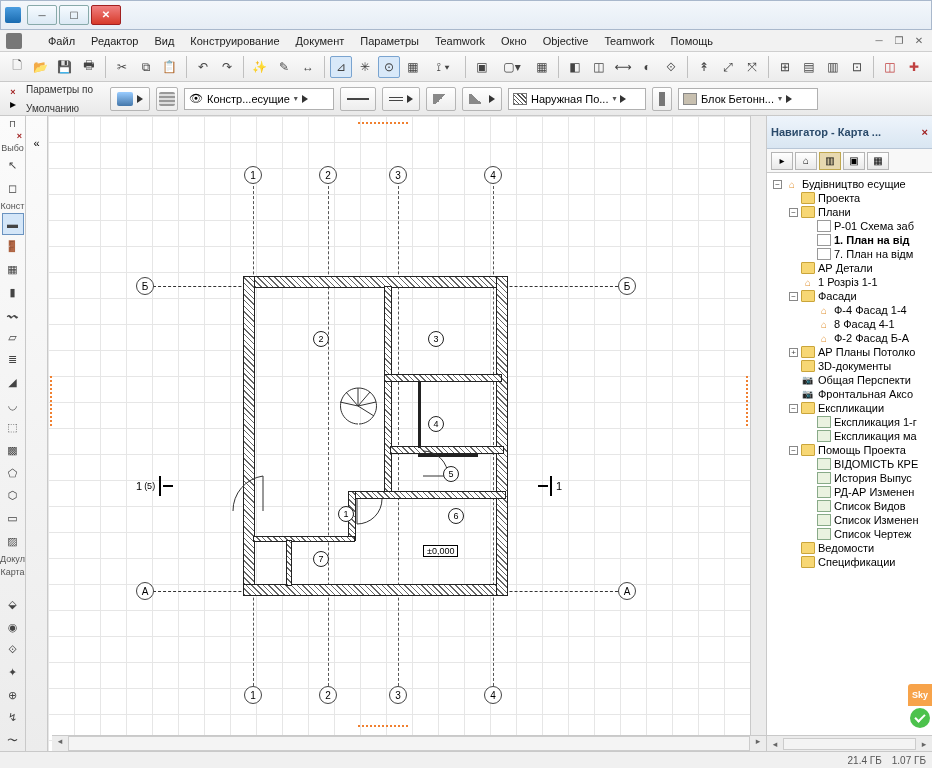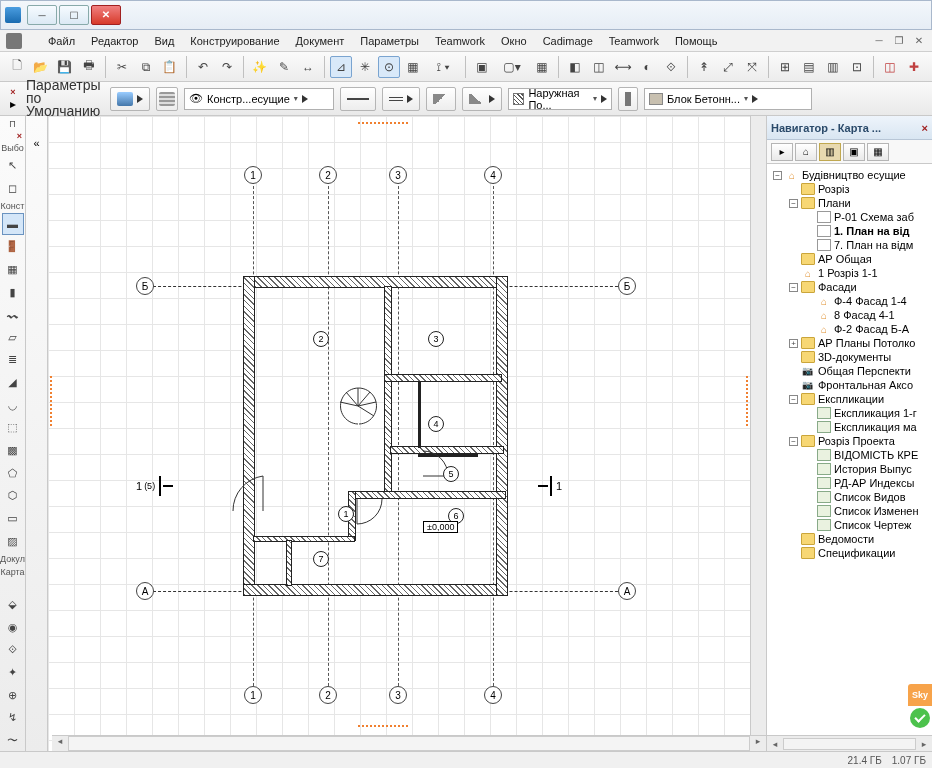--- a/index.html
+++ b/index.html
@@ -27,21 +27,21 @@
 .tbtn.active { border-color:#7aa4d0; background:#d9e9f9; }
 .tsep { width: 1px; height: 22px; background: #c0c0c0; margin: 0 3px; }
 .tsel { height:22px; border:1px solid #b0b0b0; background:#fff; display:flex; align-items:center; padding:0 4px; font-size:11px; gap:4px; }
 .tsel .arrow { font-size:8px; color:#555; }
 .playblk { display:inline-block; width:0; height:0; border-left:6px solid #333; border-top:4px solid transparent; border-bottom:4px solid transparent; }
 
 
 .infobar { height: 34px; background: linear-gradient(#fafafa,#e9e9e9); border-bottom: 1px solid #c9c9c9; display: flex; align-items: center; padding: 0 6px; gap: 6px; }
 .ib-btn { height:24px; border:1px solid #b5b5b5; background:linear-gradient(#fff,#ededed); display:flex; align-items:center; padding:0 6px; font-size:11px; gap:4px; border-radius:2px; }
 .ib-ic { width:16px; height:14px; background:#888; border-radius:2px; }
-.ib-txt { font-size:14px; color:#333; line-height:13px; }
+.ib-txt { font-size:10px; color:#333; line-height:19px; }
 
 
 .workarea { position: absolute; top: 116px; left: 0; right: 0; bottom: 17px; display: flex; }
 
 
 .toolcol { width: 26px; background: linear-gradient(#fbfbfb,#ececec); border-right: 1px solid #c9c9c9; display: flex; flex-direction: column; align-items: center; padding-top: 2px; gap: 1px; position:relative; }
 .toolcol .tcbtn { width: 22px; height: 22px; border: 1px solid transparent; display:flex; align-items:center; justify-content:center; font-size:11px; color:#444; }
 .toolcol .tcbtn.sel { border-color:#6a93c0; background:#d4e6f8; }
 .toolcol .lbl { font-size:9px; color:#555; transform: none; text-align:center; padding:1px 0; width:100%; }
 
@@ -50,21 +50,21 @@
 
 .grid { position:absolute; inset:0;
   background-image:
     linear-gradient(#e6e6e6 1px, transparent 1px),
     linear-gradient(90deg,#e6e6e6 1px, transparent 1px);
   background-size: 26px 26px;
 }
 
 
 .nav { width: 166px; background:#f4f4f4; border-left:1px solid #c9c9c9; display:flex; flex-direction:column; }
-.nav-title { height:24px; background:linear-gradient(#eef4fb,#d9e6f2); border-bottom:1px solid #b8c6d6; display:flex; align-items:center; padding:7px 4px; font-size:11px; font-weight:bold; color:#2a4a6a;}
+.nav-title { height:24px; background:linear-gradient(#eef4fb,#d9e6f2); border-bottom:1px solid #b8c6d6; display:flex; align-items:center; padding:16px 4px; font-size:11px; font-weight:bold; color:#2a4a6a;}
 .nav-title .x { margin-left:auto; color:#a02020; font-weight:bold; font-size:11px; }
 .nav-tabs { height:24px; display:flex; align-items:center; gap:2px; padding:2px 4px; border-bottom:1px solid #c9c9c9; background:#f8f8f8; }
 .ntab { width:22px; height:18px; border:1px solid #b5b5b5; background:linear-gradient(#fff,#e9e9e9); display:flex; align-items:center; justify-content:center; font-size:10px; }
 .ntab.sel { background:#e8d9b0; border-color:#c0a850; }
 .tree { flex:1; overflow:auto; font-size:11px; padding:4px 0 4px 4px; background:#fff; }
 .tnode { display:flex; align-items:center; gap:3px; padding:1px 2px; white-space:nowrap; }
 .tnode.sel { background:#fff; font-weight:bold; }
 .tind0 { padding-left: 2px; } .tind1 { padding-left: 18px; } .tind2 { padding-left: 34px; }
 .tbox { width:9px; height:9px; border:1px solid #888; background:#fff; font-size:8px; line-height:7px; text-align:center; color:#444;}
 .tic { width:14px; height:12px; display:inline-flex; align-items:center; justify-content:center; font-size:10px; }
@@ -118,21 +118,21 @@
   <div class="menu-icon"></div>
   <div id="menu-items" style="display: inline-flex;">
       <div class="menu-item">Файл</div>
       <div class="menu-item">Редактор</div>
       <div class="menu-item">Вид</div>
       <div class="menu-item">Конструирование</div>
       <div class="menu-item">Документ</div>
       <div class="menu-item">Параметры</div>
       <div class="menu-item">Teamwork</div>
       <div class="menu-item">Окно</div>
-      <div class="menu-item">Cadimage</div>
+      <div class="menu-item">Objective</div>
       <div class="menu-item">Teamwork</div>
       <div class="menu-item">Помощь</div>
     </div>
   <div class="wctrls">
     <span>─</span>
     <span>❐</span>
     <span>✕</span>
   </div>
 </div>
 
@@ -208,30 +208,30 @@
       <div style="width:14px;border-top:1px solid #444;border-bottom:1px solid #444;height:4px"></div>
       <span class="playblk"></span>
     </div>
   <div class="ib-btn">
       <div style="width:16px;height:10px;background:linear-gradient(135deg,#888 50%,transparent 50%)"></div>
     </div>
   <div class="ib-btn">
       <div style="width:16px;height:10px;background:linear-gradient(45deg,#888 50%,transparent 50%)"></div>
       <span class="playblk"></span>
     </div>
-  <div class="tsel" style="width:104px">
+  <div class="tsel" style="width:138px">
     <div style="width:14px;height:12px;background:repeating-linear-gradient(45deg,#555 0,#555 1px,#fff 1px,#fff 3px);border:1px solid #777"></div>
     <span>Наружная По...</span>
     <span class="arrow">▾</span>
       <span class="playblk"></span>
   </div>
   <div class="ib-btn">
       <div style="width:6px;height:14px;background:#777"></div>
     </div>
-  <div class="tsel" style="width:168px">
+  <div class="tsel" style="width:140px">
     <div style="width:14px;height:12px;background:#c8c0b0;border:1px solid #888"></div>
     <span>Блок Бетонн...</span>
     <span class="arrow">▾</span>
       <span class="playblk"></span>
   </div>
 </div>
 
 <div class="workarea">
 
   <div class="toolcol">
@@ -342,21 +342,21 @@
     <div id="rooms">
         <div class="rm" style="left: 290px; top: 390px;">1</div>
         <div class="rm" style="left: 265px; top: 215px;">2</div>
         <div class="rm" style="left: 380px; top: 215px;">3</div>
         <div class="rm" style="left: 380px; top: 300px;">4</div>
         <div class="rm" style="left: 395px; top: 350px;">5</div>
         <div class="rm" style="left: 400px; top: 392px;">6</div>
         <div class="rm" style="left: 265px; top: 435px;">7</div>
       </div>
 
-    <div class="elev" style="left:375px;top:405px">±0,000</div>
+    <div class="elev" style="left:375px;top:429px">±0,000</div>
 
     <div class="marker" style="left:88px;top:360px">
       <span>1</span>
       <span style="font-size:9px">(5)</span>
       <div style="width:2px;height:20px;background:#000;margin-left:2px"></div>
       <div style="width:10px;height:2px;background:#000"></div>
     </div>
     <div class="marker" style="left:490px;top:360px">
       <div style="width:10px;height:2px;background:#000"></div>
       <div style="width:2px;height:20px;background:#000"></div>
@@ -380,21 +380,21 @@
     </div>
     <div class="tree" id="navtree">
         <div class="tnode tind0">
           <div class="tbox">−</div>
           <div class="tic house">⌂</div>
           <span>Будівництво есущие</span>
         </div>
         <div class="tnode tind1">
           <div style="width: 9px;"></div>
           <div class="tic fold"></div>
-          <span>Розріз</span>
+          <span>Проекта</span>
         </div>
         <div class="tnode tind1">
           <div class="tbox">−</div>
           <div class="tic fold"></div>
           <span>Плани</span>
         </div>
         <div class="tnode tind2">
           <div style="width: 9px;"></div>
           <div class="tic page"></div>
           <span>Р-01 Схема заб</span>
@@ -405,21 +405,21 @@
           <span>1. План на від</span>
         </div>
         <div class="tnode tind2">
           <div style="width: 9px;"></div>
           <div class="tic page"></div>
           <span>7. План на відм</span>
         </div>
         <div class="tnode tind1">
           <div style="width: 9px;"></div>
           <div class="tic fold"></div>
-          <span>АР Общая</span>
+          <span>АР Детали</span>
         </div>
         <div class="tnode tind1">
           <div style="width: 9px;"></div>
           <div class="tic house">⌂</div>
           <span>1 Розріз 1-1</span>
         </div>
         <div class="tnode tind1">
           <div class="tbox">−</div>
           <div class="tic fold"></div>
           <span>Фасади</span>
@@ -470,36 +470,36 @@
           <span>Експликация 1-г</span>
         </div>
         <div class="tnode tind2">
           <div style="width: 9px;"></div>
           <div class="tic doc"></div>
           <span>Експликация ма</span>
         </div>
         <div class="tnode tind1">
           <div class="tbox">−</div>
           <div class="tic fold"></div>
-          <span>Розріз Проекта</span>
+          <span>Помощь Проекта</span>
         </div>
         <div class="tnode tind2">
           <div style="width: 9px;"></div>
           <div class="tic doc"></div>
           <span>ВІДОМІСТЬ КРЕ</span>
         </div>
         <div class="tnode tind2">
           <div style="width: 9px;"></div>
           <div class="tic doc"></div>
           <span>История Выпус</span>
         </div>
         <div class="tnode tind2">
           <div style="width: 9px;"></div>
           <div class="tic doc"></div>
-          <span>РД-АР Индексы</span>
+          <span>РД-АР Изменен</span>
         </div>
         <div class="tnode tind2">
           <div style="width: 9px;"></div>
           <div class="tic doc"></div>
           <span>Список Видов</span>
         </div>
         <div class="tnode tind2">
           <div style="width: 9px;"></div>
           <div class="tic doc"></div>
           <span>Список Изменен</span>

